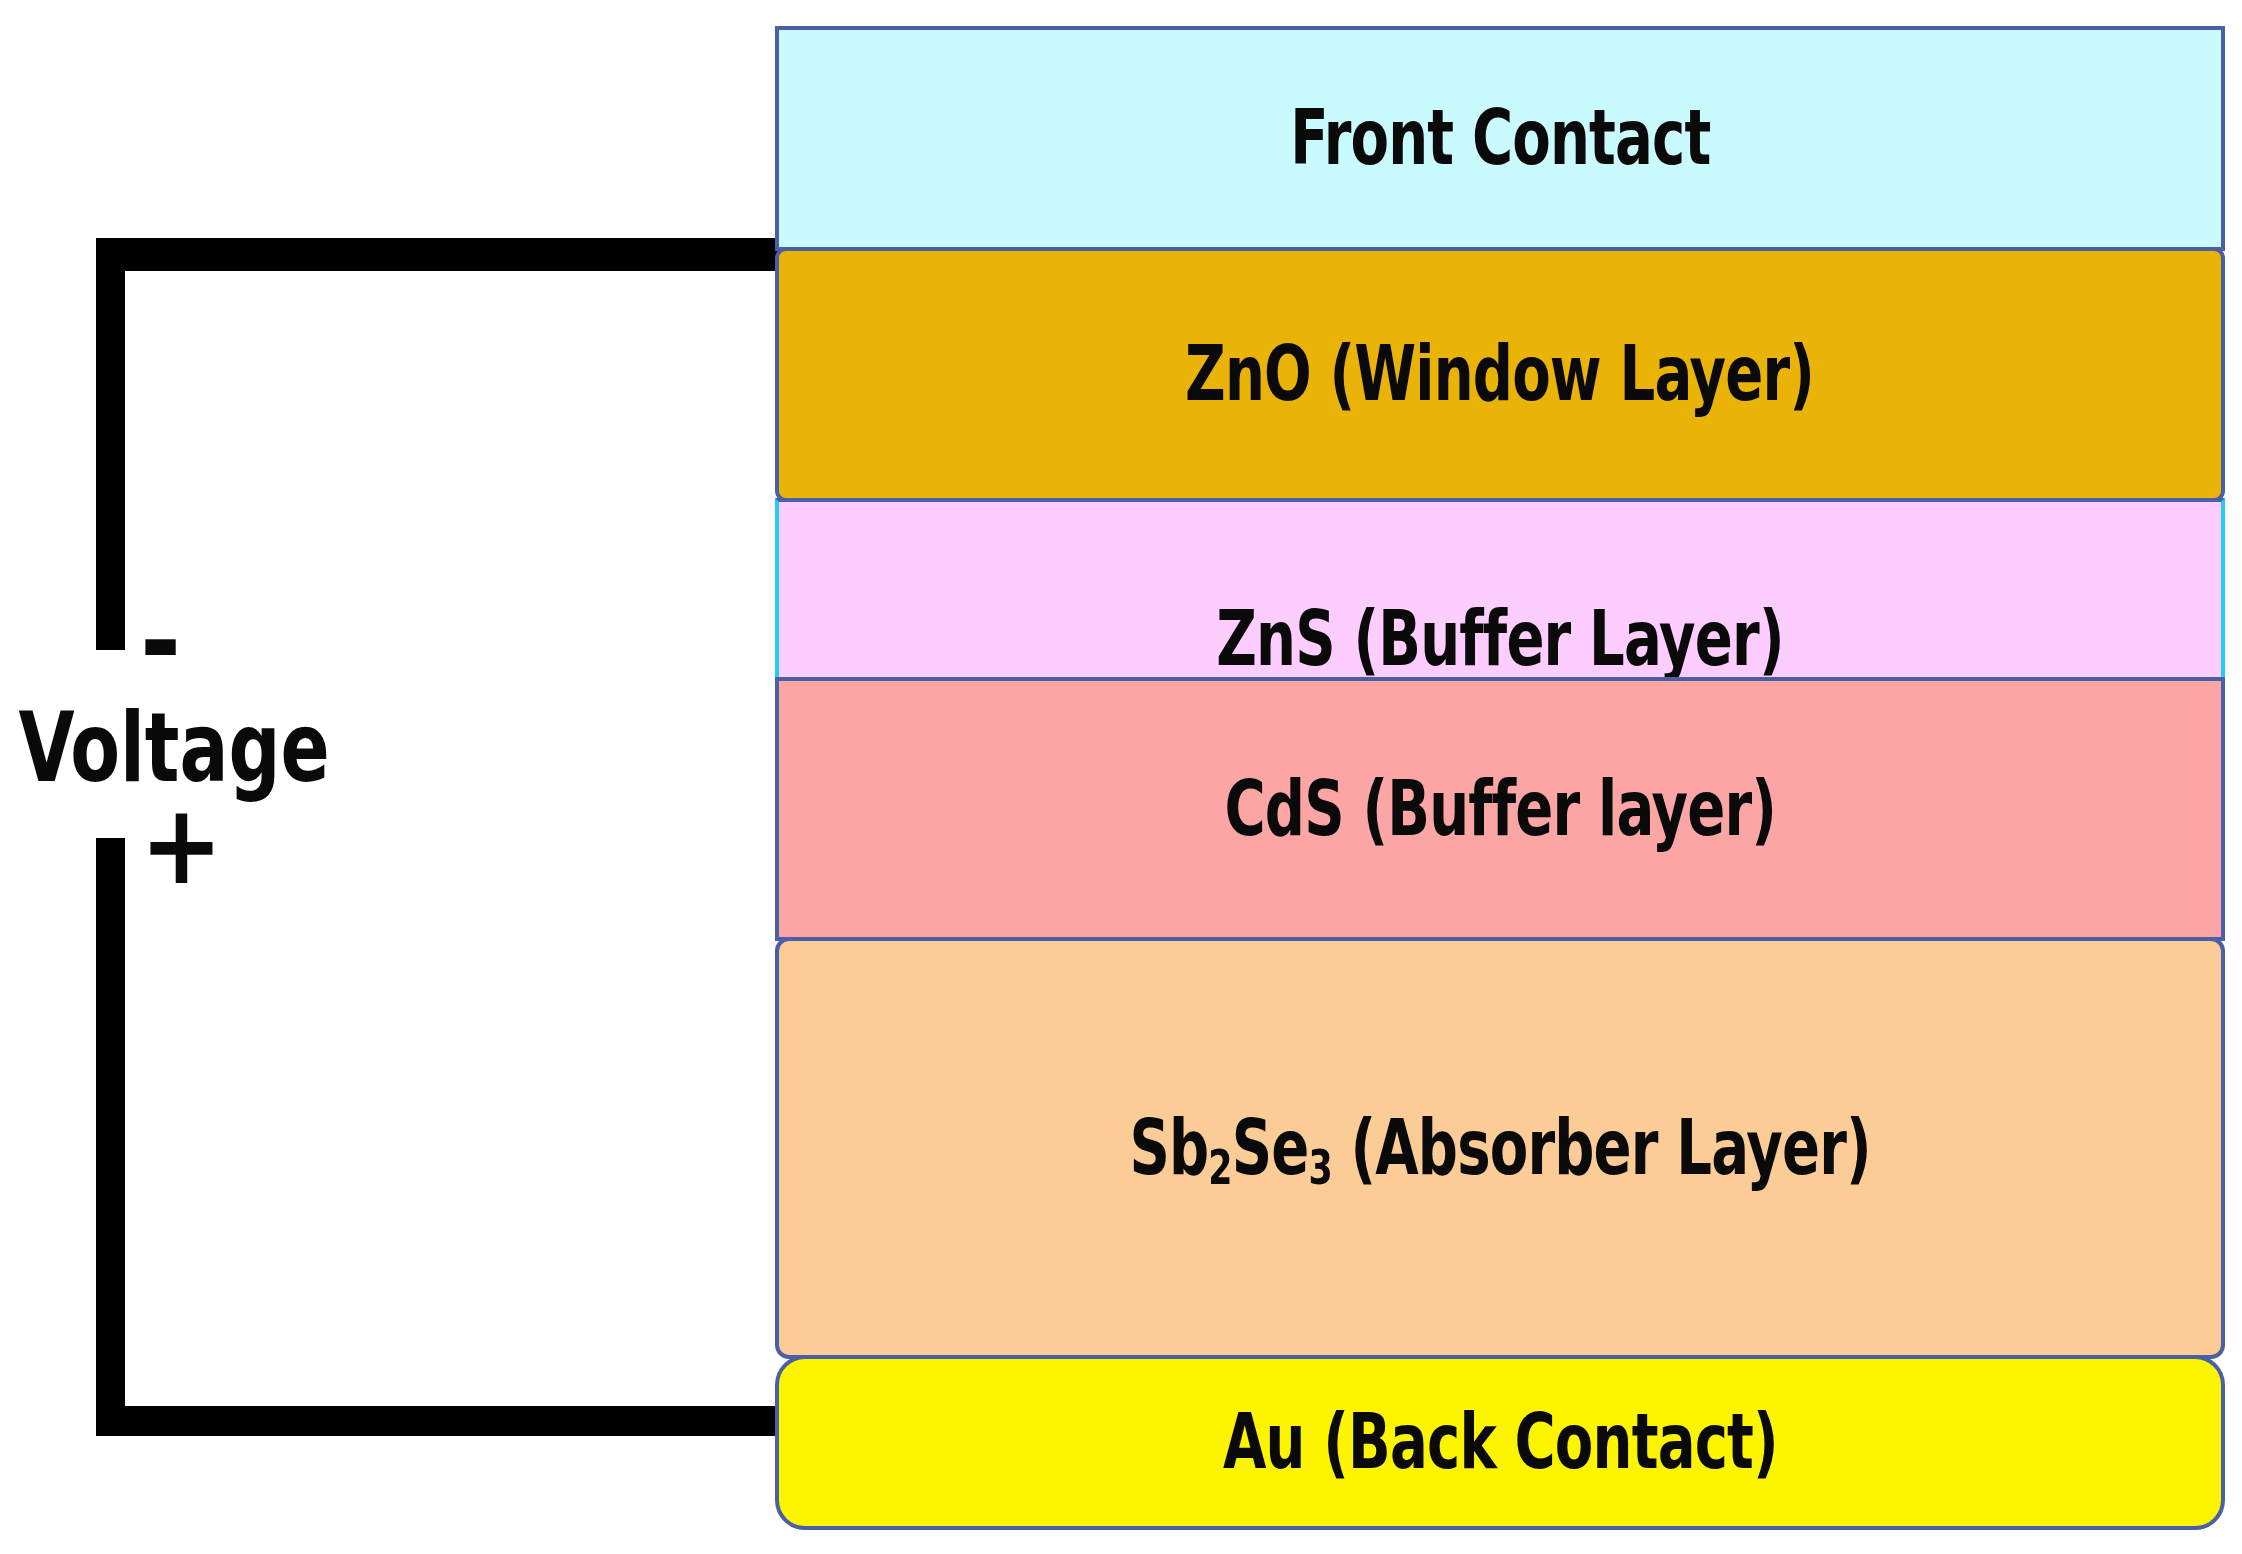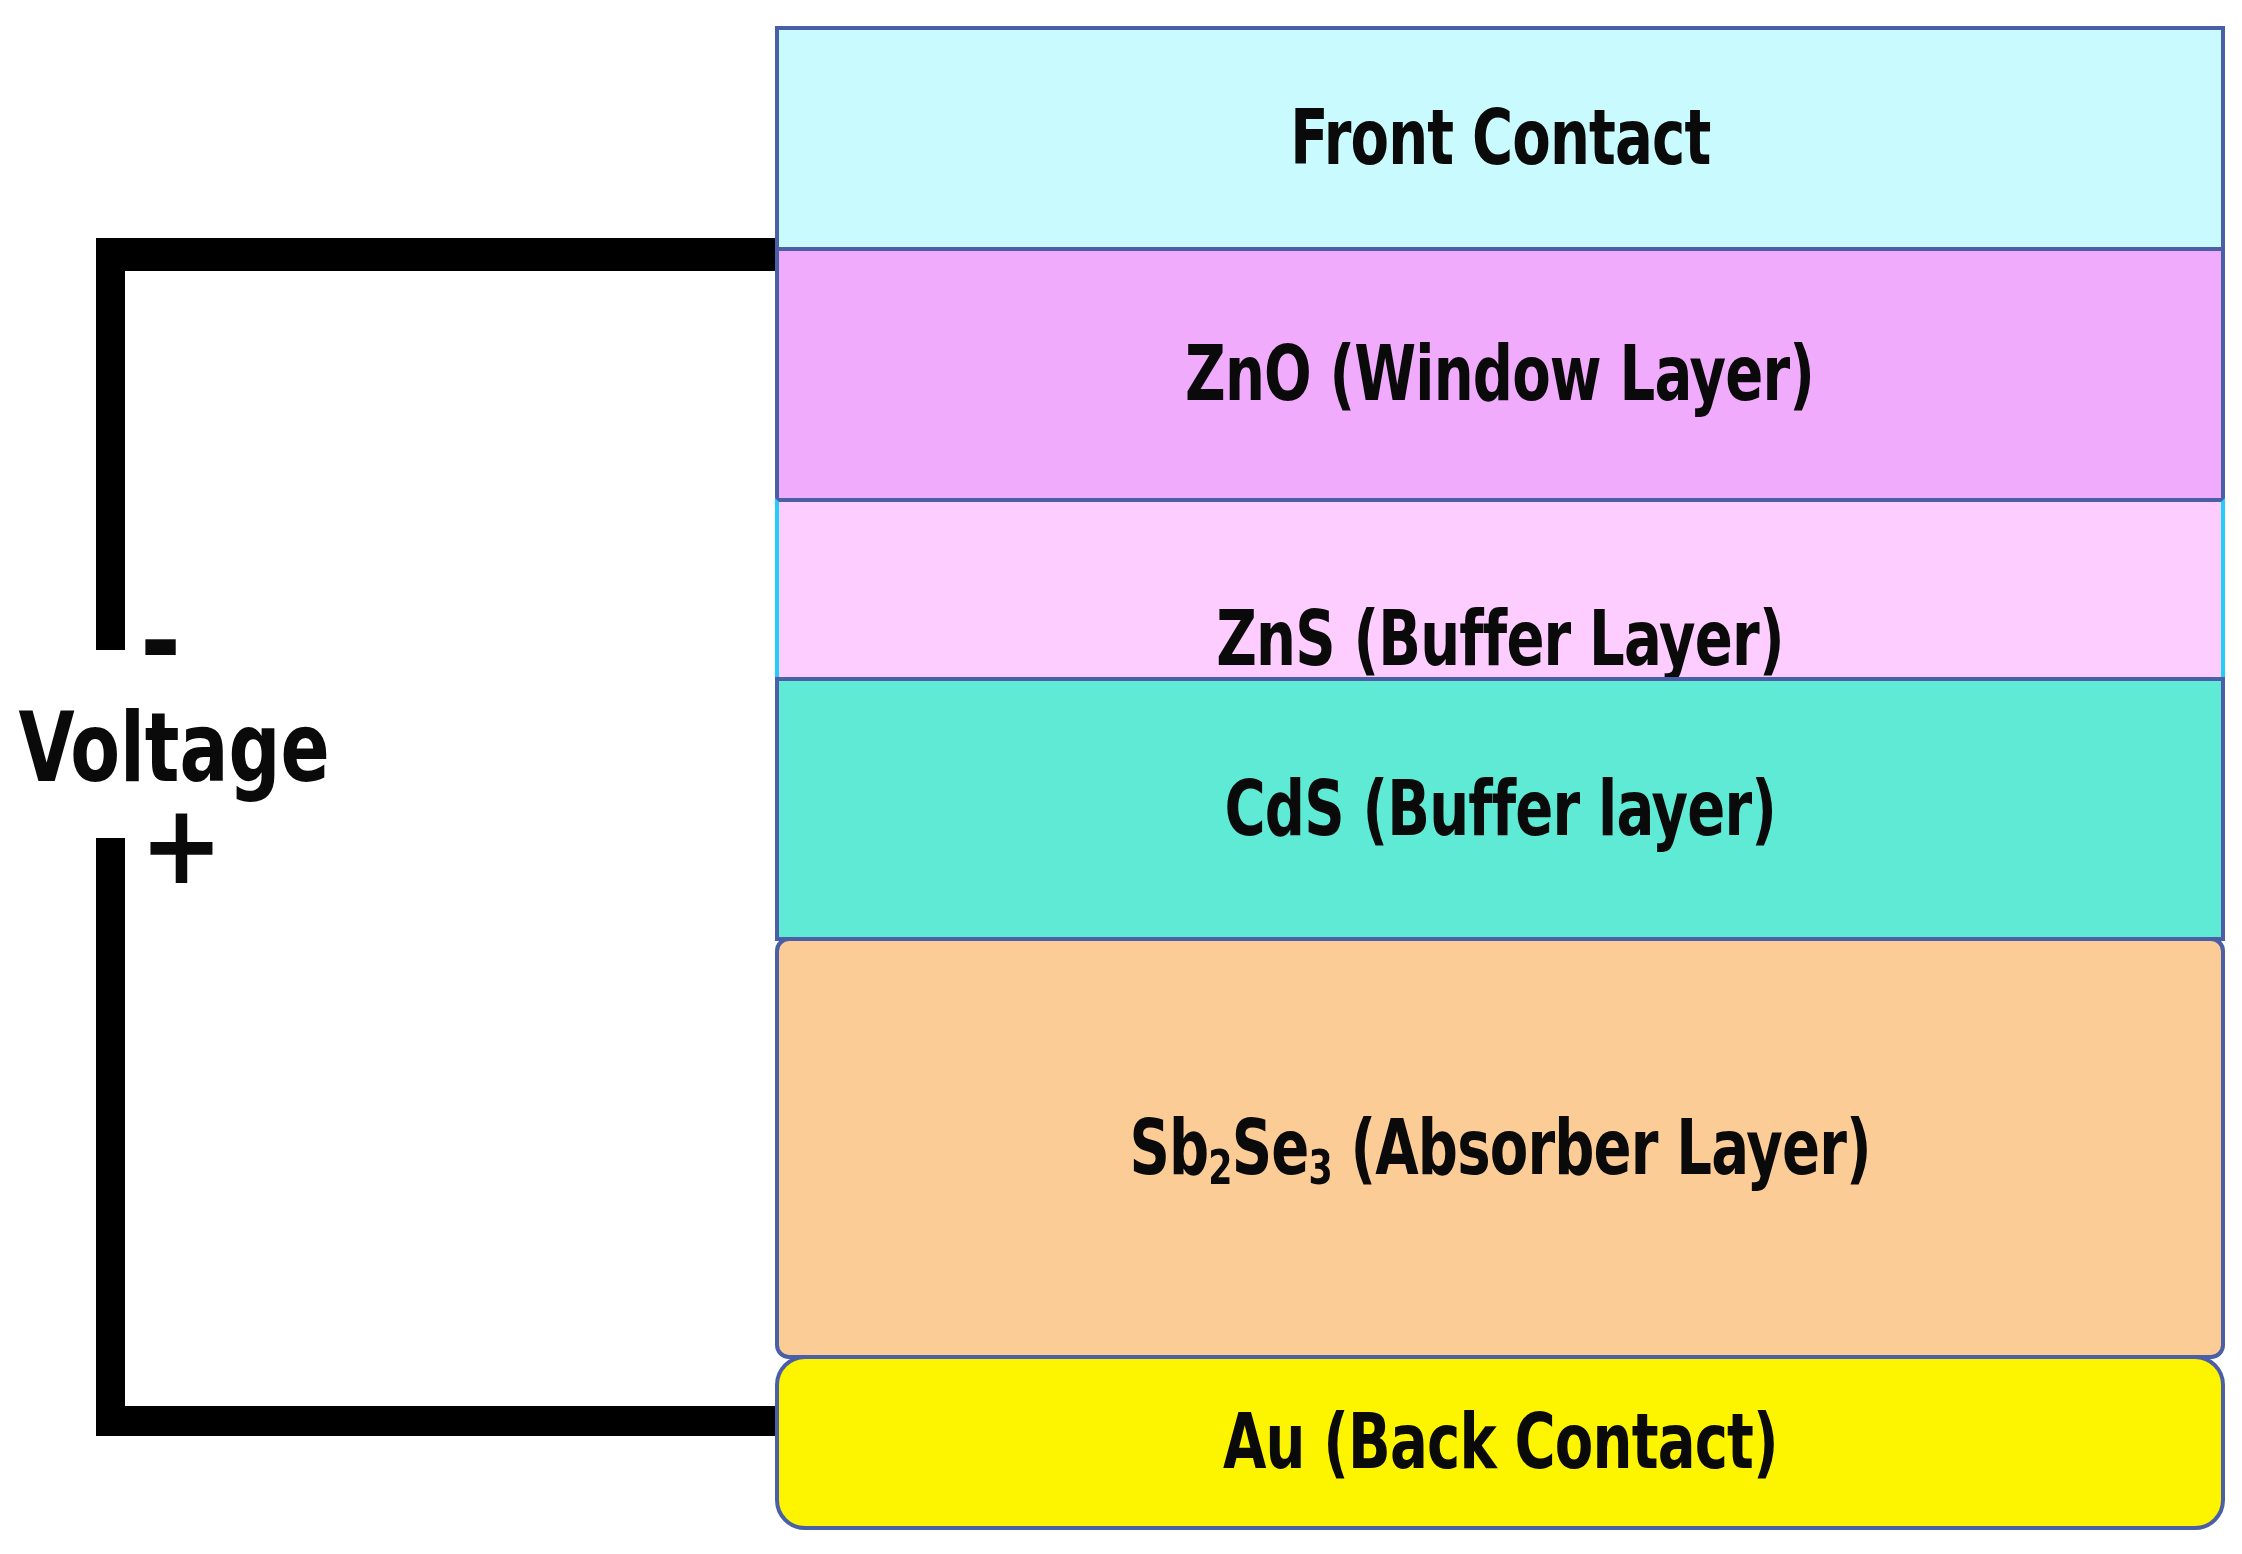--- a/index.html
+++ b/index.html
@@ -57,23 +57,23 @@
   }
   .layer-label sub {
     font-size: 0.62em;
     vertical-align: baseline;
     position: relative;
     top: 0.22em;
   }
 
   
   #layer-front-contact { height: 245px; background: #c9fbfe; }
-  #layer-zno           { height: 278px; background: #f0abfc; }
+  #layer-zno           { height: 278px; background: #eab308; border-radius: 11px; }
   #layer-zns           { height: 200px; background: #fccdfe; border-left-color: #22cdf7; border-right-color: #22cdf7; align-items: flex-end; }
-  #layer-cds           { height: 288px; background: #5eead4; }
+  #layer-cds           { height: 288px; background: #fca5a5; }
   #layer-sb2se3        { height: 460px; background: #fccc96; border-radius: 14px; }
   #layer-au            { height: 191px; background: #fdf500; border-radius: 30px; }
 
   
   .wire {
     position: absolute;
     background: #000000;
   }
   #wire-top-horizontal {
     left: 96px;

